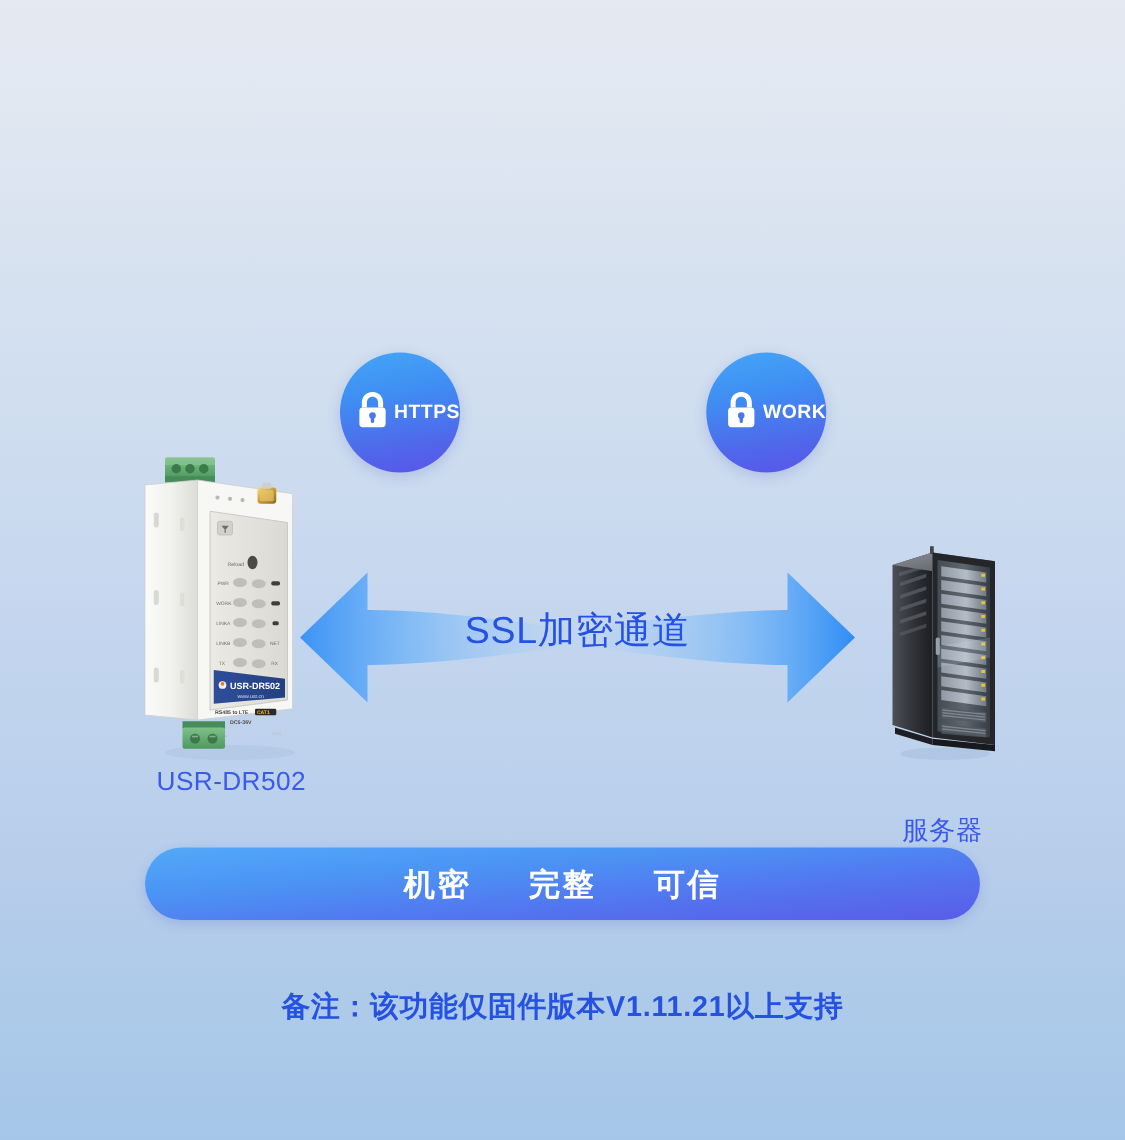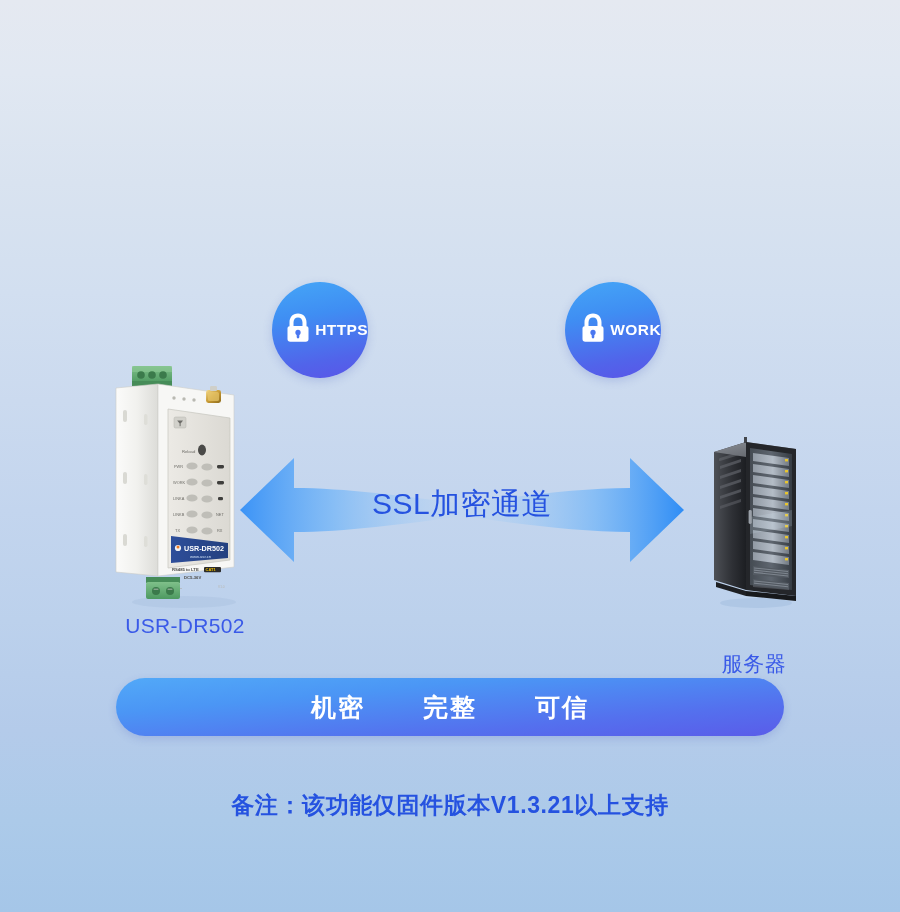--- a/index.html
+++ b/index.html
@@ -138,21 +138,21 @@
     left: 116px;
     top: 678px;
     width: 668px;
     height: 58px;
     border-radius: 29px;
     background: linear-gradient(175deg, #52a9f8 0%, #4b96f5 30%, #5470ee 72%, #5a5ce9 100%);
     box-shadow: 0 3px 9px rgba(70, 90, 190, 0.20);
     display: flex;
     align-items: center;
     justify-content: center;
-    gap: 58px;
+    gap: 46px;
   }
   .trait {
     color: #ffffff;
     font-size: 25px;
     font-weight: bold;
     letter-spacing: 2px;
     font-family: "Liberation Sans", "DejaVu Sans", sans-serif;
     white-space: nowrap;
   }
 
@@ -441,15 +441,15 @@
     </svg>
   </div>
   <div id="server-caption">服务器</div>
 
   <div id="traits-pill">
     <span class="trait">机密</span>
     <span class="trait">完整</span>
     <span class="trait">可信</span>
   </div>
 
-  <div id="footnote">备注：该功能仅固件版本V1.3.21以上支持</div>
+  <div id="footnote">备注：该功能仅固件版本V1.11.21以上支持</div>
 
 </div>
 
 </body></html>

